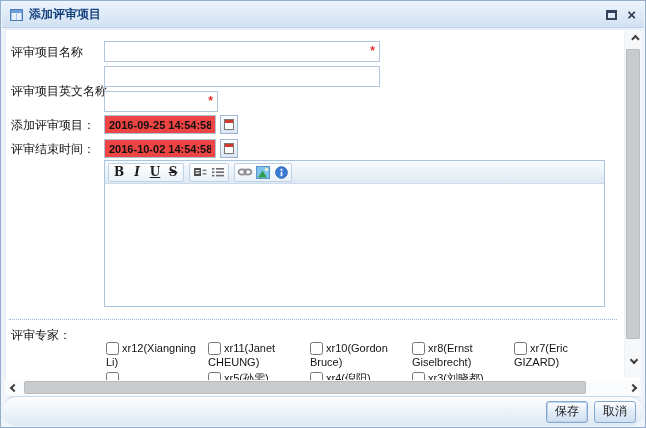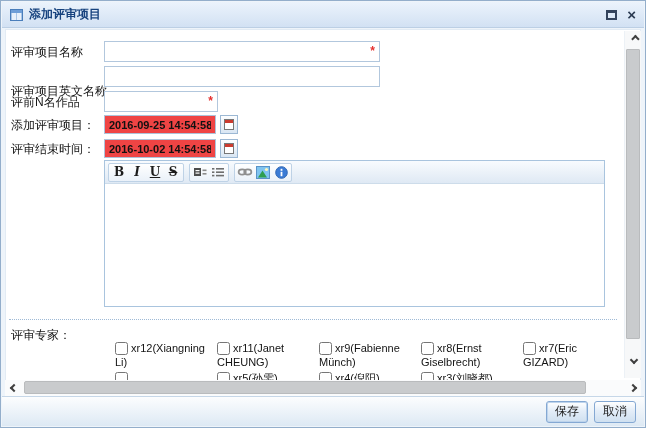--- a/index.html
+++ b/index.html
@@ -46,40 +46,40 @@
   .toolbar { height: 23px; background: linear-gradient(#f8fbfe, #dfe9f4); border-bottom: 1px solid #cddcea; display: flex; align-items: center; gap: 5px; padding: 0 3px; }
   .tgroup { display: flex; align-items: center; height: 19px; border: 1px solid #bed2e6; border-radius: 2px; background: linear-gradient(#ffffff, #eaf1f9); padding: 0 1px; }
   .tbtn { width: 18px; height: 16px; display: flex; align-items: center; justify-content: center; cursor: pointer; font-family: "DejaVu Serif", "Liberation Serif", serif; font-size: 12px; font-weight: bold; color: #1b1b1b; }
   .tbtn.italic { font-style: italic; }
   .tbtn.underline { text-decoration: underline; }
   .tbtn.strike { text-decoration: line-through; }
   .editor-body { height: 122px; background: #fff; }
 
   
   .sep { position: absolute; left: 2px; top: 288px; width: 608px; border-top: 1px dotted #9fbad6; }
-  .experts-grid { position: absolute; left: 108px; top: 310px; width: 515px; display: grid; grid-template-columns: repeat(5, 102px); grid-auto-rows: 30px; }
+  .experts-grid { position: absolute; left: 99px; top: 310px; width: 515px; display: grid; grid-template-columns: repeat(5, 102px); grid-auto-rows: 30px; }
   .expert { font-size: 11px; line-height: 14px; color: #141414; padding-right: 8px; }
   .expert input { width: 13px; height: 13px; vertical-align: -3px; margin-right: 3px; }
 
   
   .vscroll { position: absolute; top: 30px; right: 4px; width: 17px; height: 347px; background: #f7f8f9; border-left: 1px solid #ecf1f6; }
   .vthumb { position: absolute; left: 1px; top: 18px; width: 14px; height: 290px; background: #c9cbcd; border: 1px solid #b9bbbd; border-radius: 1px; }
   .arrow-box { position: absolute; width: 17px; height: 16px; display: flex; align-items: center; justify-content: center; cursor: pointer; }
   .chev { width: 6px; height: 6px; border-left: 2px solid #3f3f3f; border-bottom: 2px solid #3f3f3f; }
   .chev.up { transform: rotate(135deg) translate(-1px,-1px); }
   .chev.down { transform: rotate(-45deg); }
   .chev.left { transform: rotate(45deg); }
   .chev.right { transform: rotate(225deg); }
   .hscroll { position: absolute; left: 4px; top: 379px; right: 4px; height: 16px; background: #fafbfc; }
   .hthumb { position: absolute; left: 19px; top: 1px; width: 562px; height: 13px; background: #c9cbcd; border: 1px solid #b9bbbd; border-radius: 2px; }
 
   
   .footer { position: absolute; left: 1px; right: 1px; bottom: 1px; height: 30px;
     background: linear-gradient(#fcfdfe, #dde9f4); border-top: 1px solid #c6d7e8;
-    display: flex; align-items: center; justify-content: flex-end; gap: 6px; padding: 0 8px; }
+    display: flex; align-items: center; justify-content: flex-end; gap: 6px; padding: 0 8px; border-radius: 15px; }
   .btn { height: 22px; min-width: 42px; padding: 0 8px; font-size: 12px; color: #1c1c1c;
     border: 1px solid #84a8d3; border-radius: 3px; cursor: pointer;
     background: linear-gradient(#ffffff, #e3edf8 45%, #cfe0f0); font-family: "Liberation Sans", sans-serif; }
   .btn.primary { box-shadow: 0 0 0 1px #bed4ec inset; }
 </style>
 </head>
 <body>
 
 <div class="window">
 
@@ -100,21 +100,20 @@
     <div class="fieldwrap" style="top:10px; width:276px">
       <input class="txt" type="text" style="">
       <span class="req">*</span>
     </div>
 
     <div class="lbl" style="top:52px">评审项目英文名称</div>
     <div class="fieldwrap" style="top:35px; width:276px">
       <input class="txt" type="text" style="">
     </div>
 
-    <div class="lbl" style="top:63px">评前N名作品</div>
     <div class="fieldwrap" style="top:60px; width:114px">
       <input class="txt" type="text" style="">
       <span class="req">*</span>
     </div>
 
     <div class="lbl" style="top:86px">添加评审项目：</div>
     <div class="datewrap" style="top:84px">
       <input class="date-input" type="text" readonly="" value="2016-09-25 14:54:58" style="">
       <span class="cal-btn">
           <span class="cal-glyph"></span>
@@ -185,21 +184,21 @@
       <div class="editor-body"></div>
     </div>
 
     <div class="sep"></div>
 
     <div class="lbl" style="top:296px">评审专家：</div>
 
     <div class="experts-grid">
       <label class="expert"><input type="checkbox" style=""><span>xr12(Xiangning Li)</span></label>
       <label class="expert"><input type="checkbox" style=""><span>xr11(Janet CHEUNG)</span></label>
-      <label class="expert"><input type="checkbox" style=""><span>xr9(Fabienne Münch)</span></label>
+      <label class="expert"><input type="checkbox" style=""><span>xr10(Gordon Bruce)</span></label>
       <label class="expert"><input type="checkbox" style=""><span>xr8(Ernst Giselbrecht)</span></label>
       <label class="expert"><input type="checkbox" style=""><span>xr7(Eric GIZARD)</span></label>
       <label class="expert"><input type="checkbox" style=""></label>
       <label class="expert"><input type="checkbox" style=""><span>xr5(孙雯)</span></label>
       <label class="expert"><input type="checkbox" style=""><span>xr4(倪阳)</span></label>
       <label class="expert"><input type="checkbox" style=""><span>xr3(刘晓都)</span></label>
     </div>
   </div>
 
   <div class="vscroll">

